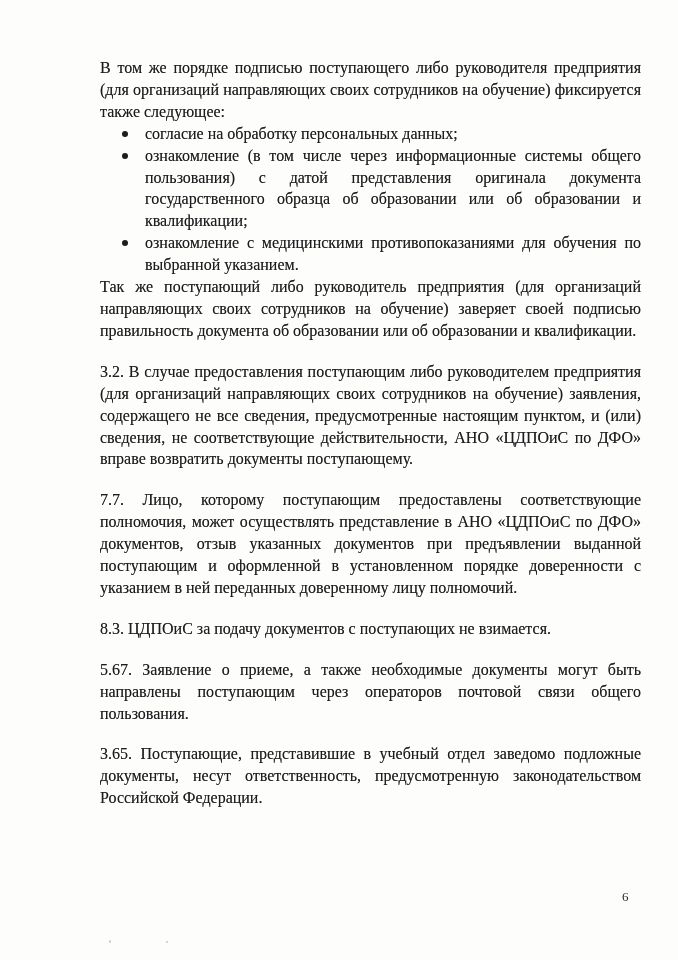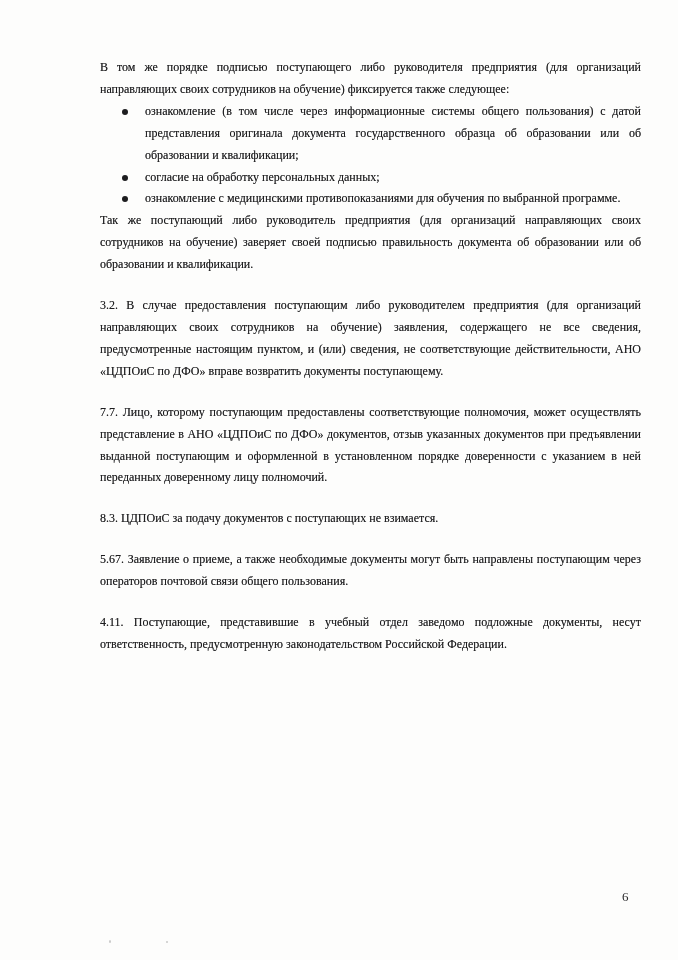--- a/index.html
+++ b/index.html
@@ -15,21 +15,21 @@
     background: #fdfdfc;
     overflow: hidden;
     font-family: "Liberation Serif", "DejaVu Serif", serif;
     color: #1d1d1f;
   }
   .text-block {
     position: absolute;
     top: 57px;
     left: 100px;
     width: 541px;
-    font-size: 12px;
+    font-size: 16px;
     line-height: 21.9px;
     text-align: justify;
     text-shadow: 0 0 0.5px rgba(25,25,28,0.55);
   }
   .text-block p {
     margin: 0;
   }
   p.section {
     margin-top: 19px;
   }
@@ -70,36 +70,36 @@
 </style>
 </head>
 <body>
 
 <div class="page">
   <div class="text-block">
 
     <p>В том же порядке подписью поступающего либо руководителя предприятия (для организаций направляющих своих сотрудников на обучение) фиксируется также следующее:</p>
 
     <ul class="bullets">
+      <li>согласие на обработку персональных данных;</li>
       <li>ознакомление (в том числе через информационные системы общего пользования) с датой представления оригинала документа государственного образца об образовании или об образовании и квалификации;</li>
-      <li>согласие на обработку персональных данных;</li>
-      <li>ознакомление с медицинскими противопоказаниями для обучения по выбранной программе.</li>
+      <li>ознакомление с медицинскими противопоказаниями для обучения по выбранной указанием.</li>
     </ul>
 
     <p>Так же поступающий либо руководитель предприятия (для организаций направляющих своих сотрудников на обучение) заверяет своей подписью правильность документа об образовании или об образовании и квалификации.</p>
 
     <p class="section"><span>3.2.</span> <span>В случае предоставления поступающим либо руководителем предприятия (для организаций направляющих своих сотрудников на обучение) заявления, содержащего не все сведения, предусмотренные настоящим пунктом, и (или) сведения, не соответствующие действительности, АНО «ЦДПОиС по ДФО» вправе возвратить документы поступающему.</span></p>
 
     <p class="section"><span>7.7.</span> <span>Лицо, которому поступающим предоставлены соответствующие полномочия, может осуществлять представление в АНО «ЦДПОиС по ДФО» документов, отзыв указанных документов при предъявлении выданной поступающим и оформленной в установленном порядке доверенности с указанием в ней переданных доверенному лицу полномочий.</span></p>
 
     <p class="section"><span>8.3.</span> <span>ЦДПОиС за подачу документов с поступающих не взимается.</span></p>
 
     <p class="section"><span>5.67.</span> <span>Заявление о приеме, а также необходимые документы могут быть направлены поступающим через операторов почтовой связи общего пользования.</span></p>
 
-    <p class="section"><span>4.11.</span> <span>Поступающие, представившие в учебный отдел заведомо подложные документы, несут ответственность, предусмотренную законодательством Российской Федерации.</span></p>
+    <p class="section"><span>3.65.</span> <span>Поступающие, представившие в учебный отдел заведомо подложные документы, несут ответственность, предусмотренную законодательством Российской Федерации.</span></p>
 
   </div>
 
   <div class="page-number">6</div>
 
   <div class="speck speck-1"></div>
   <div class="speck speck-2"></div>
 </div>
 
 </body></html>

